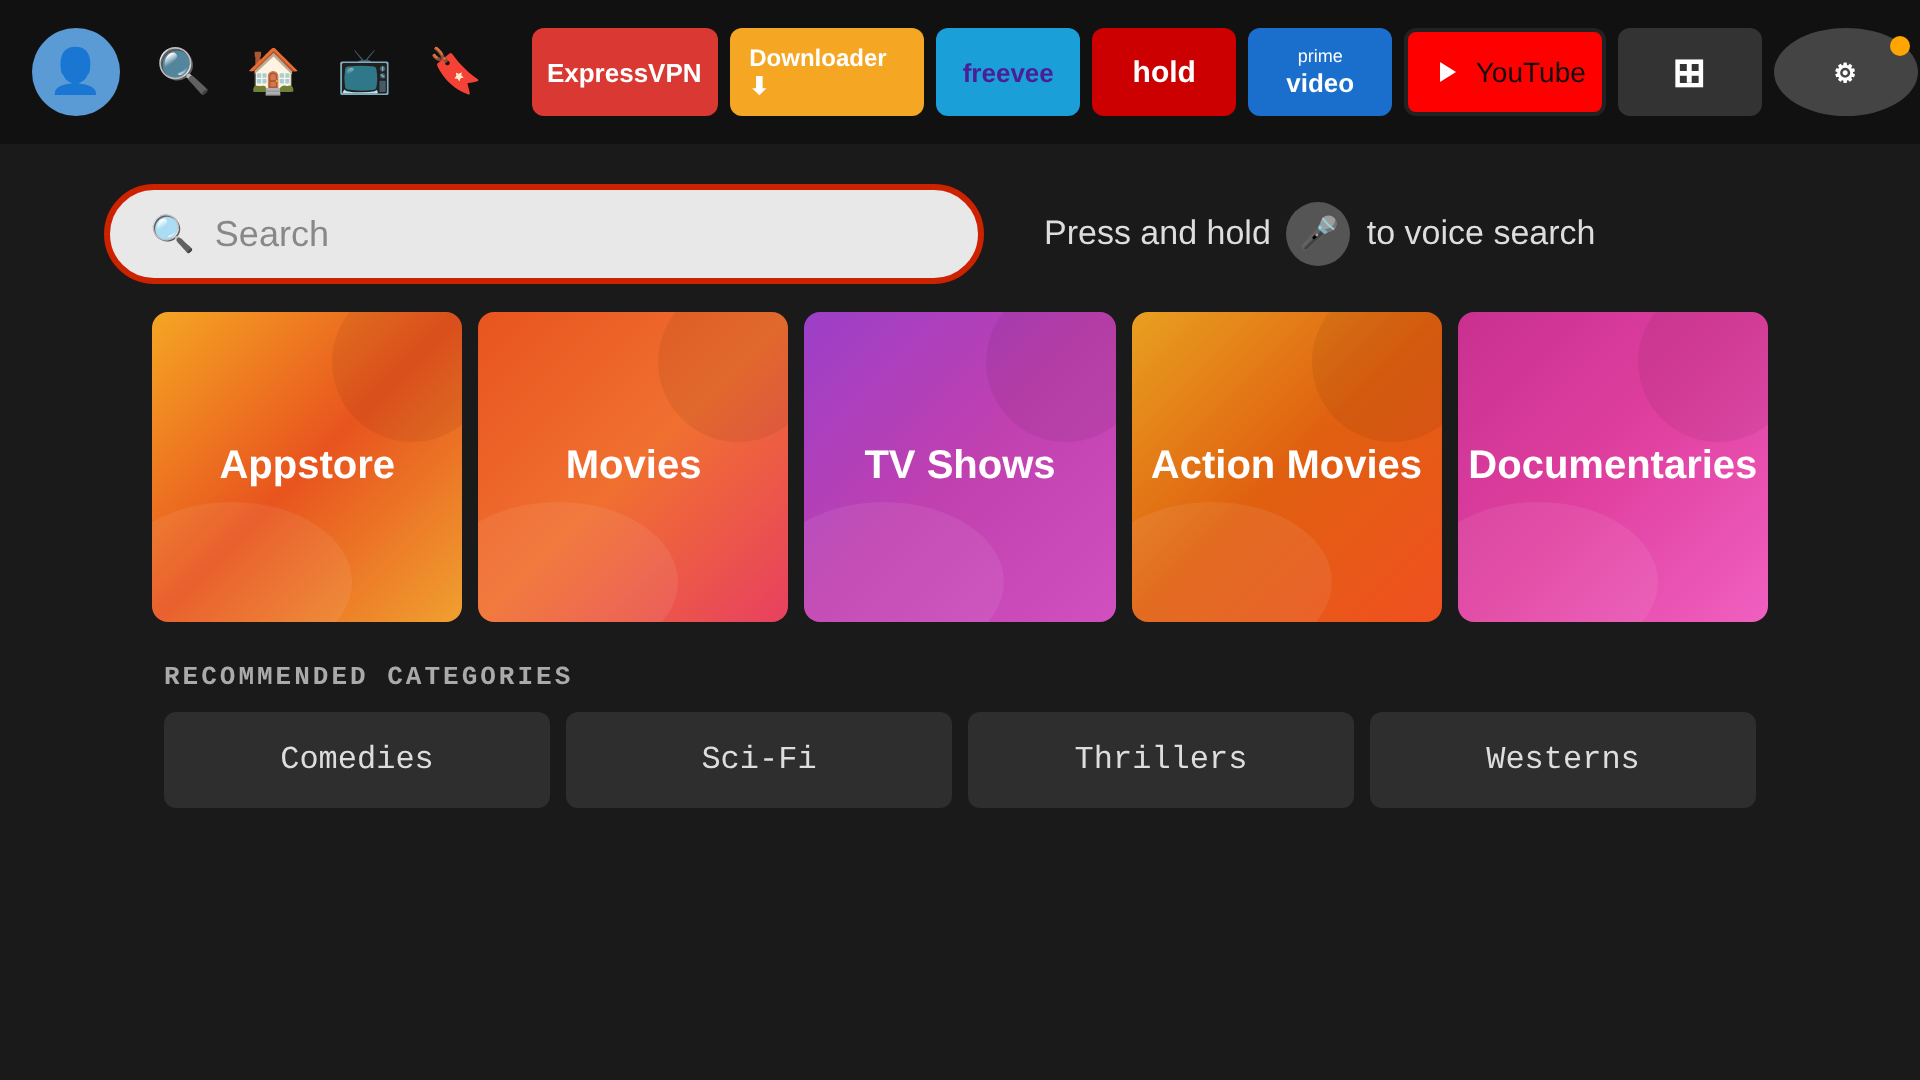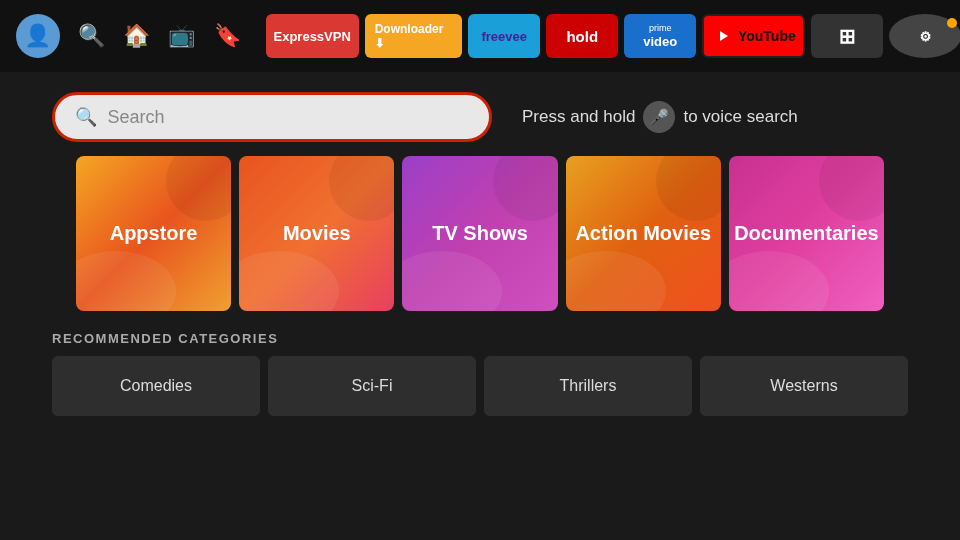--- a/index.html
+++ b/index.html
@@ -191,37 +191,38 @@
       opacity: 0.2;
       background: rgba(0,0,0,0.3);
     }
     .card-label {
       position: relative;
       z-index: 1;
     }
 
     
     .recommended-section {
-      padding: 0 52px;
+      padding: 0 82px;
+      font-family: Liberation Mono, monospace;
     }
     .recommended-title {
       font-size: 13px;
       font-weight: bold;
       letter-spacing: 1.5px;
       color: #aaa;
       margin-bottom: 10px;
       text-transform: uppercase;
     }
     .rec-row {
       display: flex;
       gap: 8px;
     }
     .rec-card {
       flex: 1;
-      height: 60px;
+      height: 48px;
       background: #2e2e2e;
       border-radius: 6px;
       display: flex;
       align-items: center;
       justify-content: center;
       font-size: 16px;
       color: #ddd;
       cursor: pointer;
     }
 
@@ -275,21 +276,21 @@
     <div class="app-btn app-news">
       <span>hold</span>
     </div>
     <div class="app-btn app-prime" style="flex-direction:column; line-height:1.2; font-size:11px;">
       <span style="font-size:9px; font-weight:normal;">prime</span>
       <span style="font-size:13px; font-weight:bold;text-align:right;">video</span>
     </div>
     <div class="app-btn app-youtube">
       <span class="yt-logo">
         <span class="yt-play"></span>
-        <span style="color:#111; font-weight:bold; font-size:14px;">YouTube</span>
+        <span style="color:#111; font-weight:normal; font-size:14px;">YouTube</span>
       </span>
     </div>
     <div class="app-btn app-grid" style="border-radius:6px;">
       <span>⊞</span>
     </div>
     <div class="app-btn app-settings" style="border-radius:50%; width:46px; height:44px; position:relative;">
       <span>⚙</span>
       <span class="settings-dot"></span>
     </div>
   </div>

